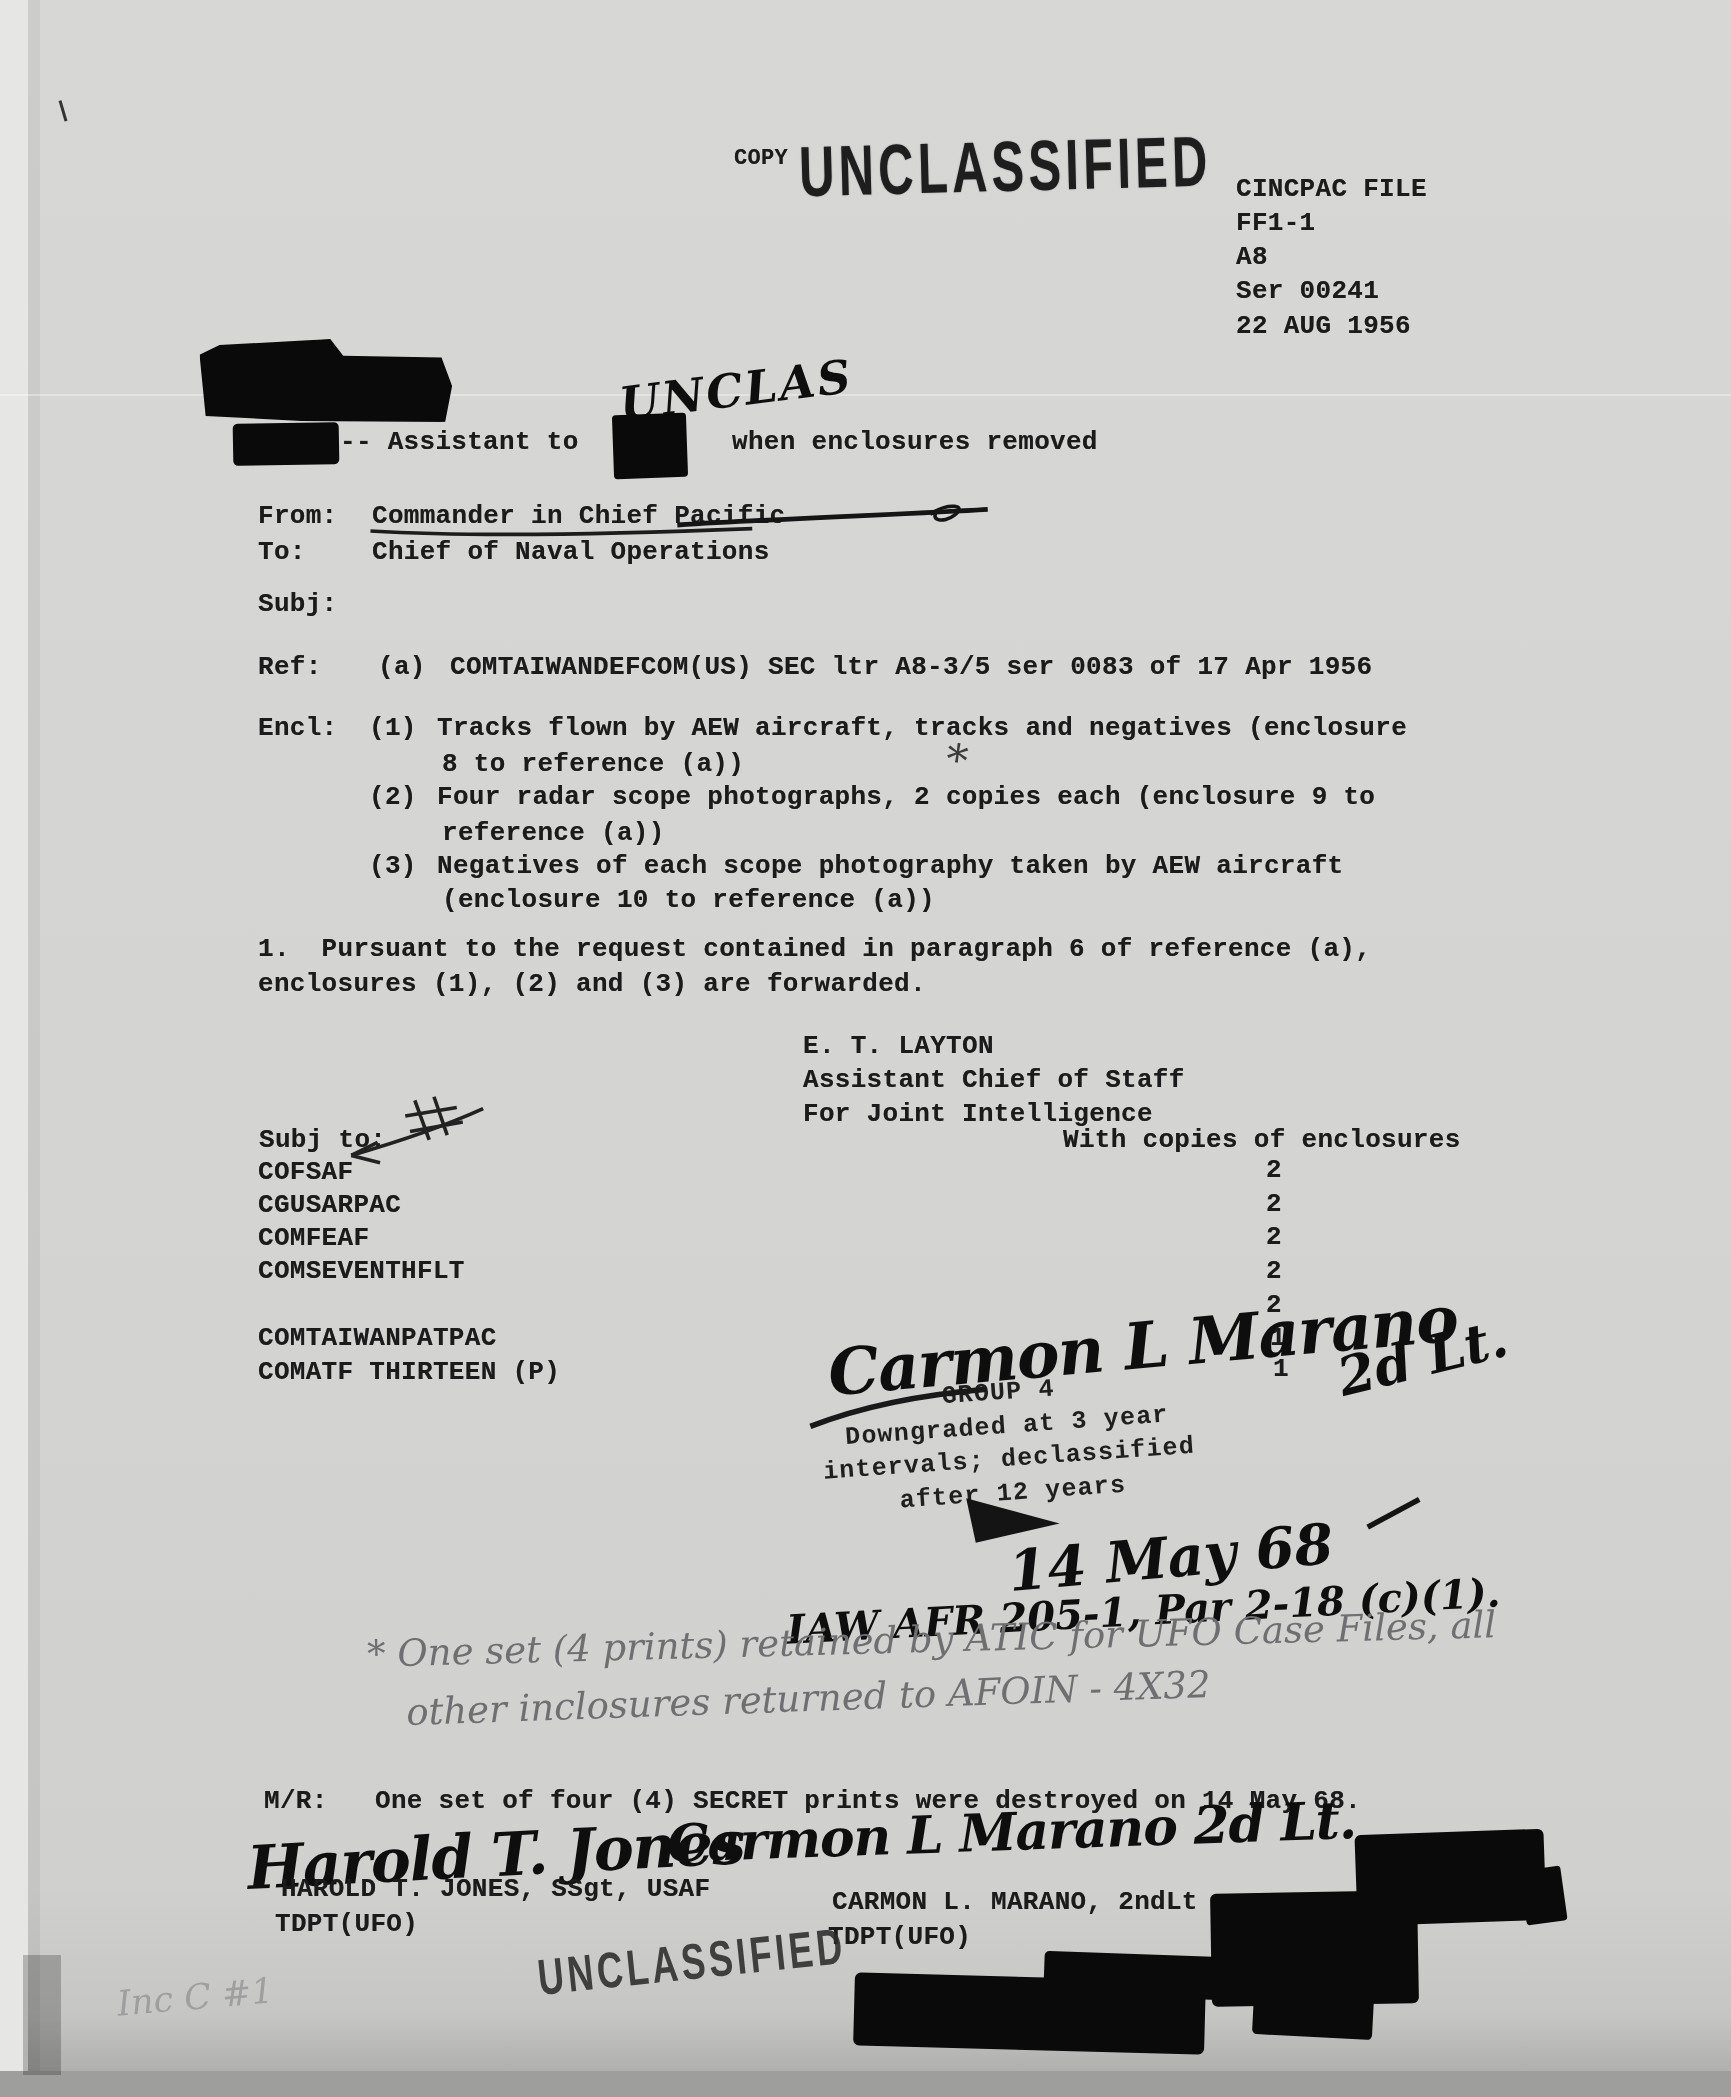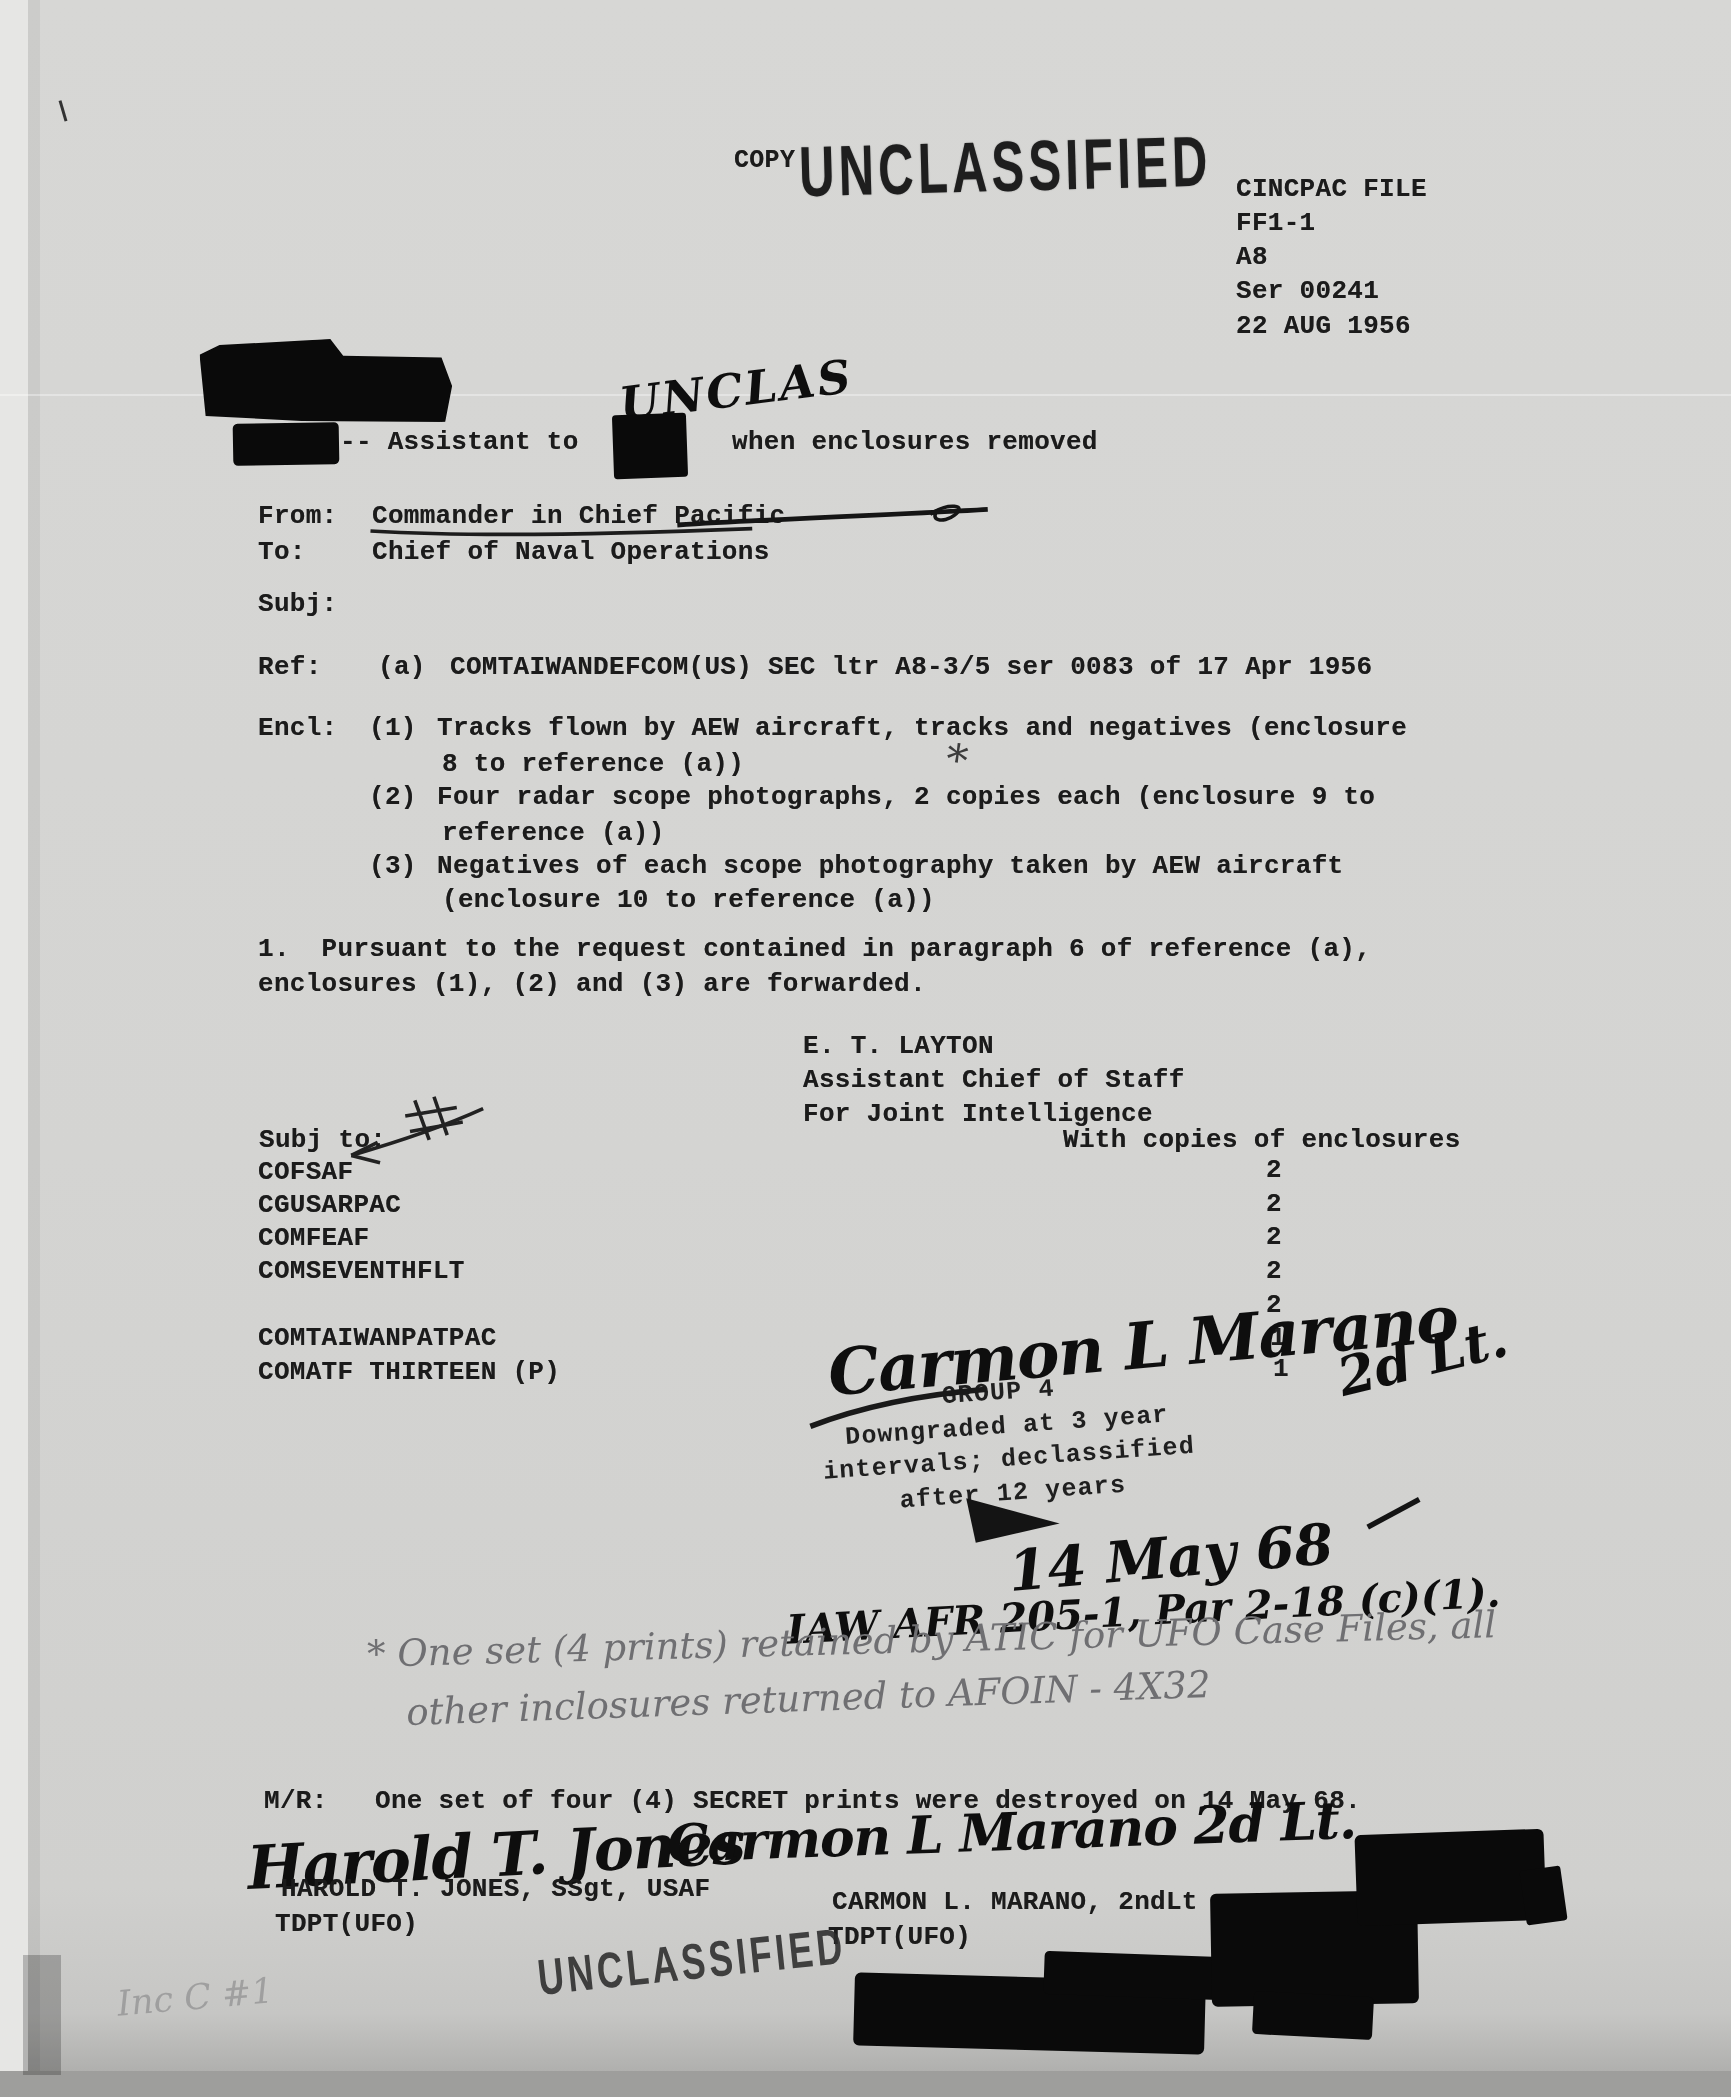--- a/index.html
+++ b/index.html
@@ -29,21 +29,21 @@
   svg.overlay{position:absolute;left:0;top:0;pointer-events:none;}
 </style>
 </head>
 <body>
 
 <div class="page">
   <div class="edgeL"></div>
   <div class="edgeShade"></div>
   <div class="crease"></div>
 
-  <div class="abs tw" style="left:734px;top:146px;font-size:25px">COPY</div>
+  <div class="abs tw" style="left:734px;top:146px;font-size:22px">COPY</div>
   <div class="abs stamp stampTop" style="left:798px;top:131px">UNCLASSIFIED</div>
   <div class="abs tw" style="left:1236px;top:174px">CINCPAC FILE</div>
   <div class="abs tw" style="left:1236px;top:208px">FF1-1</div>
   <div class="abs tw" style="left:1236px;top:242px">A8</div>
   <div class="abs tw" style="left:1236px;top:276px">Ser 00241</div>
   <div class="abs tw" style="left:1236px;top:311px">22 AUG 1956</div>
 
   <div class="abs redact" style="left:200px;top:339px;width:252px;height:85px;transform:rotate(-1deg);
               clip-path:polygon(0% 16%,8% 5%,52% 0%,57% 20%,96% 24%,100% 58%,97% 100%,40% 96%,2% 88%);"></div>
   <div class="abs hand" style="left:619px;top:363px;font-size:46px;letter-spacing:2.4px;transform:rotate(-7deg)">UNCLAS</div>

